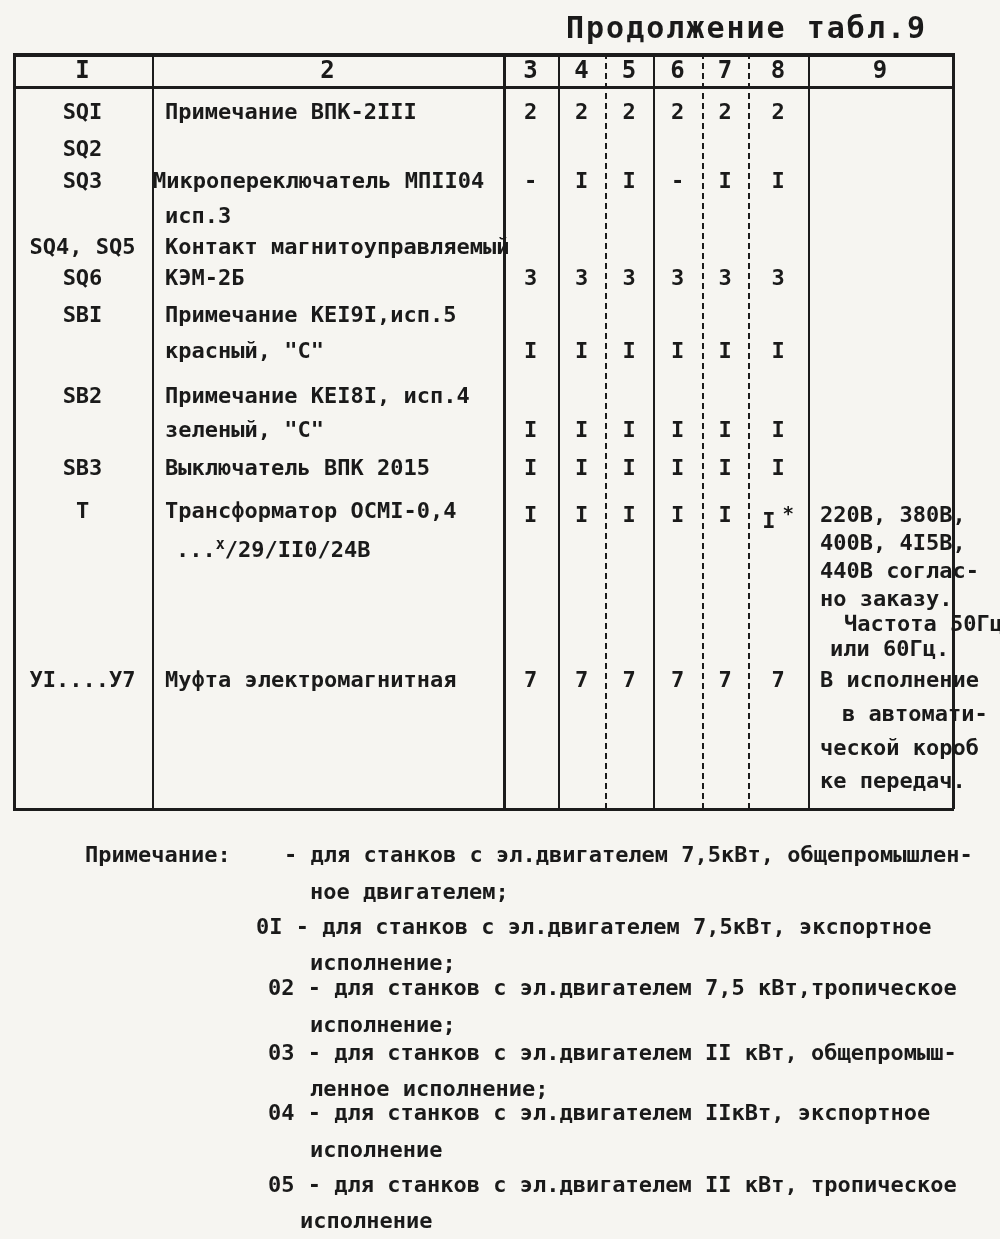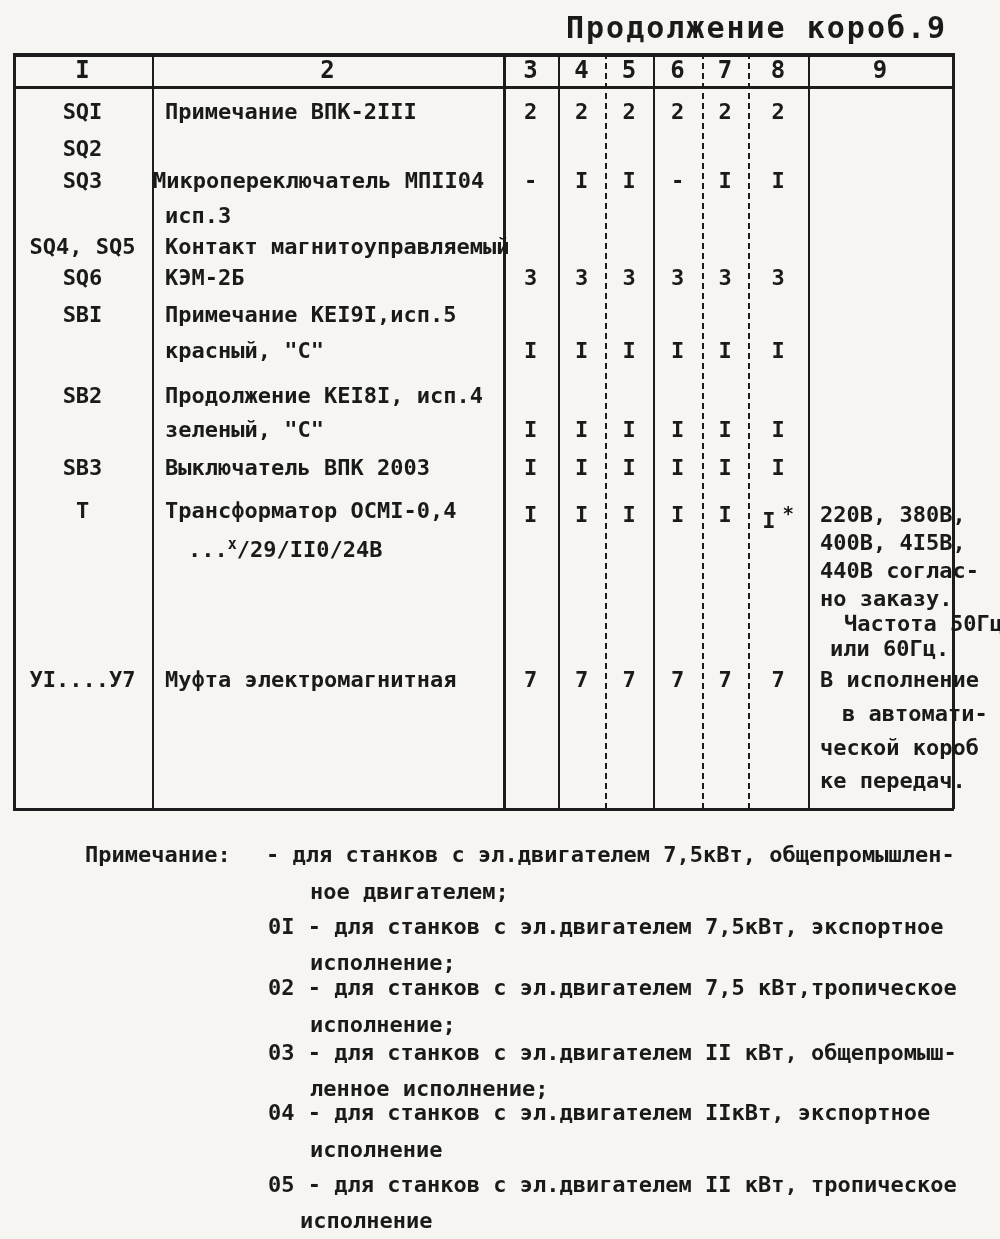--- a/index.html
+++ b/index.html
@@ -29,21 +29,21 @@
   .vl.thick{border-left-width:3px;}
   .vl.dash{border-left-style:dashed;}
   .hl{position:absolute;left:13px;width:941px;height:0;border-top:3px solid #1c1c1c;}
   .hl.top{border-top-width:4px;}
   .sp{font-size:15px;vertical-align:super;}
   .sp8{font-size:19px;vertical-align:super;margin-left:7px;}
 </style>
 </head>
 <body>
 
-<div class="title" style="left:566px;top:10px">Продолжение короб.9</div>
+<div class="title" style="left:566px;top:10px">Продолжение табл.9</div>
 
 <div class="hl top" style="top:53px"></div>
 <div class="hl" style="top:86px;border-top-width:3px"></div>
 <div class="hl" style="top:808px"></div>
 
 <div class="vl thick" style="left:13px"></div>
 <div class="vl" style="left:152px"></div>
 <div class="vl thick" style="left:503px"></div>
 <div class="vl" style="left:558px"></div>
 <div class="vl dash" style="left:605px"></div>
@@ -98,41 +98,41 @@
 <div class="t" style="left:165px;top:303px">Примечание КЕI9I,исп.5</div>
 <div class="t" style="left:165px;top:339px">красный, "С"</div>
 <div class="t v c3" style="top:339px">I</div>
 <div class="t v c4" style="top:339px">I</div>
 <div class="t v c5" style="top:339px">I</div>
 <div class="t v c6" style="top:339px">I</div>
 <div class="t v c7" style="top:339px">I</div>
 <div class="t v c8" style="top:339px">I</div>
 
 <div class="t c1" style="top:384px">SB2</div>
-<div class="t" style="left:165px;top:384px">Продолжение КЕI8I, исп.4</div>
+<div class="t" style="left:165px;top:384px">Примечание КЕI8I, исп.4</div>
 <div class="t" style="left:165px;top:418px">зеленый, "С"</div>
 <div class="t v c3" style="top:418px">I</div>
 <div class="t v c4" style="top:418px">I</div>
 <div class="t v c5" style="top:418px">I</div>
 <div class="t v c6" style="top:418px">I</div>
 <div class="t v c7" style="top:418px">I</div>
 <div class="t v c8" style="top:418px">I</div>
 
 <div class="t c1" style="top:456px">SB3</div>
-<div class="t" style="left:165px;top:456px">Выключатель ВПК 2003</div>
+<div class="t" style="left:165px;top:456px">Выключатель ВПК 2015</div>
 <div class="t v c3" style="top:456px">I</div>
 <div class="t v c4" style="top:456px">I</div>
 <div class="t v c5" style="top:456px">I</div>
 <div class="t v c6" style="top:456px">I</div>
 <div class="t v c7" style="top:456px">I</div>
 <div class="t v c8" style="top:456px">I</div>
 
 <div class="t c1" style="top:499px">Т</div>
 <div class="t" style="left:165px;top:499px">Трансформатор ОСМI-0,4</div>
-<div class="t" style="left:188px;top:536px"><span>...</span><span class="sp">х</span><span>/29/II0/24В</span></div>
+<div class="t" style="left:176px;top:536px"><span>...</span><span class="sp">х</span><span>/29/II0/24В</span></div>
 <div class="t v c3" style="top:503px">I</div>
 <div class="t v c4" style="top:503px">I</div>
 <div class="t v c5" style="top:503px">I</div>
 <div class="t v c6" style="top:503px">I</div>
 <div class="t v c7" style="top:503px">I</div>
 <div class="t v c8" style="top:503px"><span>I</span><span class="sp8">*</span></div>
 <div class="t" style="left:820px;top:503px">220В, 380В,</div>
 <div class="t" style="left:820px;top:531px">400В, 4I5В,</div>
 <div class="t" style="left:820px;top:559px">440В соглас-</div>
 <div class="t" style="left:820px;top:587px">но заказу.</div>
@@ -146,23 +146,23 @@
 <div class="t v c5" style="top:668px">7</div>
 <div class="t v c6" style="top:668px">7</div>
 <div class="t v c7" style="top:668px">7</div>
 <div class="t v c8" style="top:668px">7</div>
 <div class="t" style="left:820px;top:668px">В исполнение</div>
 <div class="t" style="left:842px;top:702px">в автомати-</div>
 <div class="t" style="left:820px;top:736px">ческой короб</div>
 <div class="t" style="left:820px;top:769px">ке передач.</div>
 
 <div class="t" style="left:85px;top:843px">Примечание:</div>
-<div class="t" style="left:266px;top:843px">- для станков с эл.двигателем 7,5кВт, общепромышлен-</div>
+<div class="t" style="left:284px;top:843px">- для станков с эл.двигателем 7,5кВт, общепромышлен-</div>
 <div class="t" style="left:310px;top:880px">ное двигателем;</div>
-<div class="t" style="left:268px;top:915px">0I - для станков с эл.двигателем 7,5кВт, экспортное</div>
+<div class="t" style="left:256px;top:915px">0I - для станков с эл.двигателем 7,5кВт, экспортное</div>
 <div class="t" style="left:310px;top:951px">исполнение;</div>
 <div class="t" style="left:268px;top:976px">02 - для станков с эл.двигателем 7,5 кВт,тропическое</div>
 <div class="t" style="left:310px;top:1013px">исполнение;</div>
 <div class="t" style="left:268px;top:1041px">03 - для станков с эл.двигателем II кВт, общепромыш-</div>
 <div class="t" style="left:310px;top:1077px">ленное исполнение;</div>
 <div class="t" style="left:268px;top:1101px">04 - для станков с эл.двигателем IIкВт, экспортное</div>
 <div class="t" style="left:310px;top:1138px">исполнение</div>
 <div class="t" style="left:268px;top:1173px">05 - для станков с эл.двигателем II кВт, тропическое</div>
 <div class="t" style="left:300px;top:1209px">исполнение</div>
 

